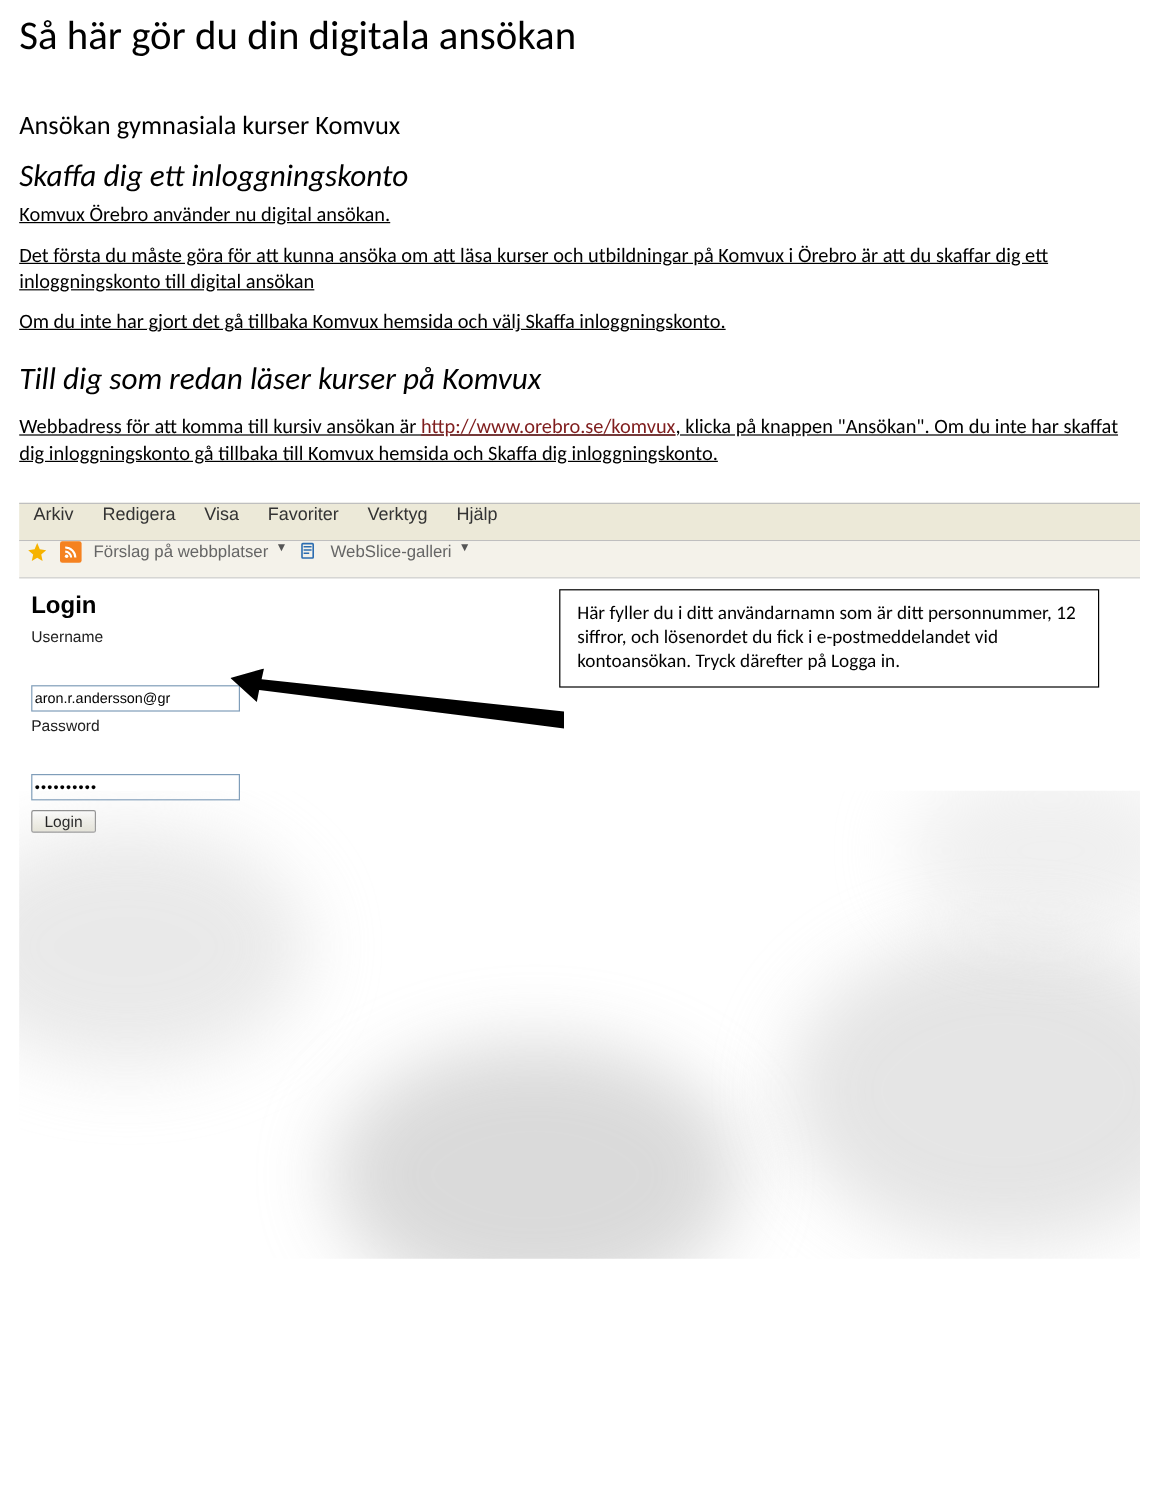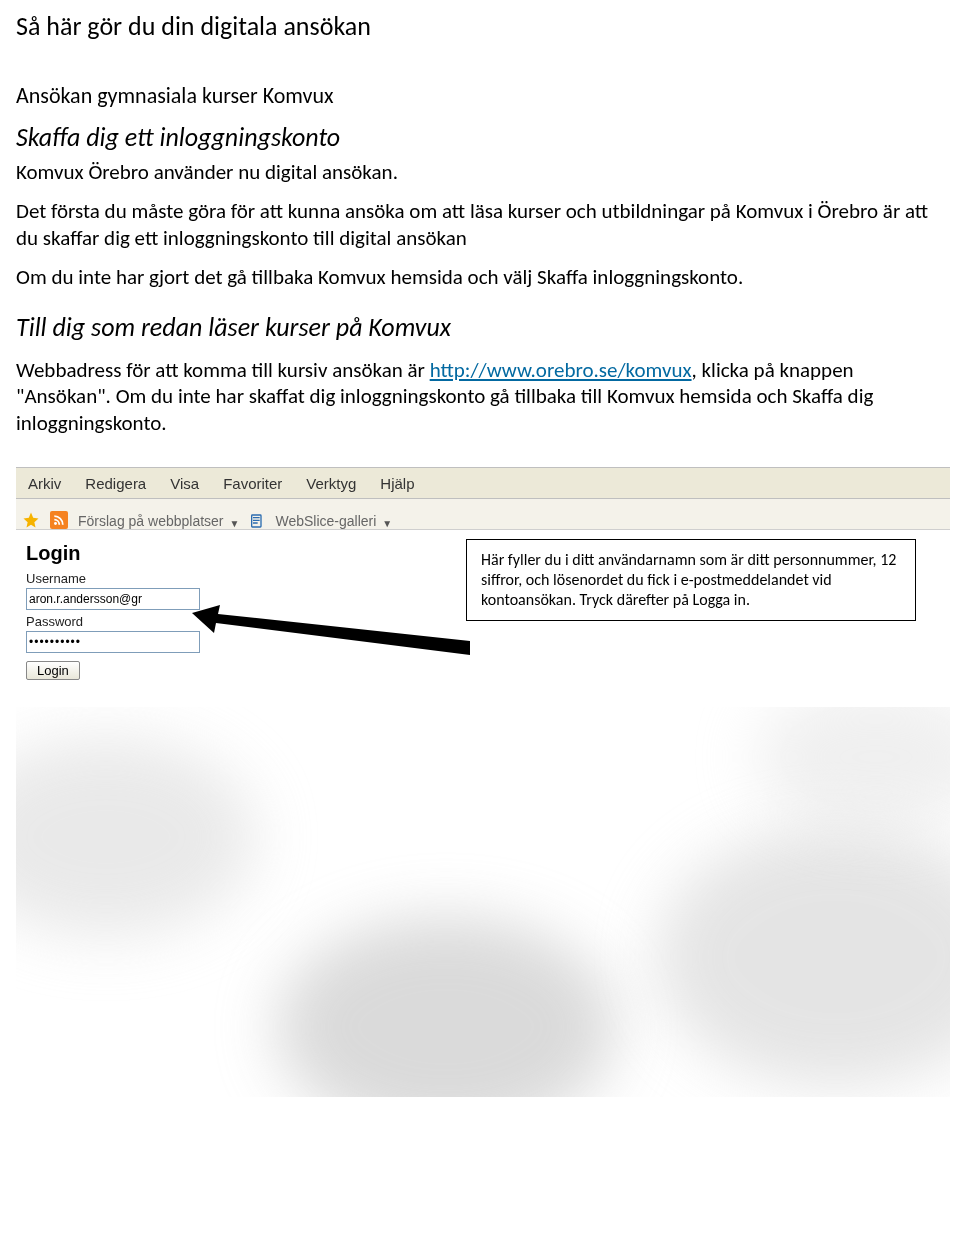--- a/index.html
+++ b/index.html
@@ -1,34 +1,34 @@
 <!DOCTYPE html>
 <html><head>
 <meta charset="utf-8">
 <style>
   html,body{margin:0;padding:0;background:#fff;font-family:Calibri,Arial,sans-serif;color:#000;}
   .page{width:960px;min-height:1255px;margin:0 auto;position:relative;padding:10px 10px 0 16px;box-sizing:border-box;}
-  h1{font-size:26px;font-weight:400;margin:0 0 40px 0;}
+  h1{font-size:34px;font-weight:400;margin:0 0 40px 0;}
   h2{font-size:22px;font-weight:400;margin:0 0 12px 0;}
   h3{font-size:26px;font-style:italic;font-weight:400;margin:0 0 6px 0;}
-  p{font-size:21px;line-height:1.28;margin:0 0 12px 0;}
+  p{font-size:17px;line-height:1.28;margin:0 0 12px 0;text-decoration:underline;}
   .spacer-sm{height:8px;}
-  a{color:#0369a1;text-decoration:underline;}
+  a{color:#7f1d1d;text-decoration:underline;}
   
   .shot{position:relative;margin-top:30px;}
-  .menubar{background:#ece9d8;border-top:1px solid #bfbfbf;border-bottom:1px solid #bfbfbf;height:30px;display:flex;align-items:center;padding-left:12px;gap:24px;font-family:Tahoma,Arial,sans-serif;font-size:15px;color:#333;}
-  .linkbar{background:#f4f2ea;border-bottom:1px solid #cfcfcf;height:30px;display:flex;align-items:flex-end;padding-left:6px;gap:10px;font-family:Tahoma,Arial,sans-serif;font-size:14px;color:#666;}
+  .menubar{background:#ece9d8;border-top:1px solid #bfbfbf;border-bottom:1px solid #bfbfbf;height:30px;display:flex;align-items:flex-start;padding-left:12px;gap:24px;font-family:Tahoma,Arial,sans-serif;font-size:15px;color:#333;}
+  .linkbar{background:#f4f2ea;border-bottom:1px solid #cfcfcf;height:30px;display:flex;align-items:flex-start;padding-left:6px;gap:10px;font-family:Tahoma,Arial,sans-serif;font-size:14px;color:#666;}
   .star{width:18px;height:18px;color:#f6b300;}
   .rss{width:18px;height:18px;display:flex;align-items:center;justify-content:center;background:#f58220;color:#fff;font-size:14px;border-radius:2px;}
   .dd{font-size:10px;color:#555;margin-left:-4px;}
   .ieicon{width:16px;height:16px;display:inline-flex;align-items:center;justify-content:center;color:#2b6cb0;}
   .loginblock{padding:8px 10px 0 10px;font-family:Tahoma,Arial,sans-serif;}
   .login-h{font-size:20px;font-weight:700;margin:4px 0 6px 0;}
   .lbl{font-size:13px;color:#222;margin:4px 0 2px 0;}
-  .txtin{width:168px;height:18px;border:1px solid #7f9db9;font-family:Tahoma,Arial,sans-serif;font-size:12px;padding:1px 2px;box-sizing:content-box;background:#fff;}
+  .txtin{width:168px;height:18px;border:1px solid #7f9db9;font-family:Tahoma,Arial,sans-serif;font-size:12px;padding:1px 2px;box-sizing:content-box;background:#fff;margin-top:31px;}
   .pwdots{letter-spacing:1px;font-family:Tahoma,Arial,sans-serif;}
   .loginbtn{margin-top:8px;border:1px solid #888;background:linear-gradient(#fff,#e9e7d9);font-family:Tahoma,Arial,sans-serif;font-size:13px;padding:1px 10px;border-radius:2px;cursor:pointer;}
   .callout{position:absolute;left:450px;top:72px;width:420px;border:1.5px solid #000;background:#fff;padding:10px 14px;font-size:16px;line-height:1.25;}
   .arrow{position:absolute;left:176px;top:138px;width:278px;height:64px;}
   .arrow svg{width:100%;height:100%;}
   .bg-blur{position:absolute;left:0;right:0;top:240px;height:390px;pointer-events:none;overflow:hidden;}
   .blurshape{position:absolute;border-radius:50%;filter:blur(30px);}
 </style>
 </head>
 <body>

